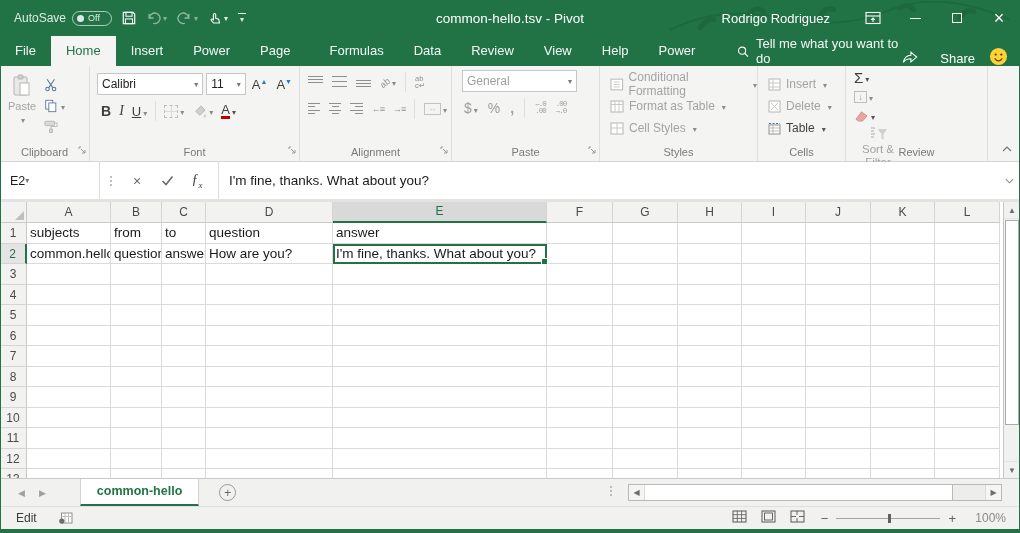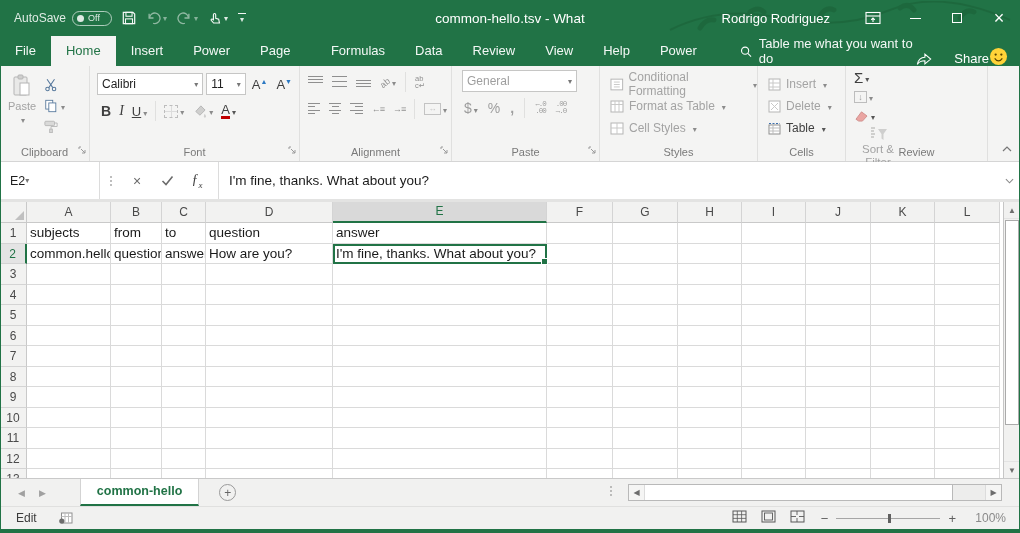--- a/index.html
+++ b/index.html
@@ -23,21 +23,21 @@
   .tright{margin-left:auto;display:flex;align-items:center;z-index:2}
   .username{font-size:13px;margin-right:22px}
   .winbtn{width:42px;height:36px;display:flex;align-items:center;justify-content:center}
   .closex{font-size:18px;line-height:1;color:#fff}
 
   
   .tabrow{height:30px;background:#217346;display:flex;align-items:flex-end;color:#fff}
   .rtab{padding:0 15px;height:30px;line-height:30px;font-size:13px;color:rgba(255,255,255,.95);cursor:default}
   .rtab.active{background:#f4f4f3;color:#217346}
   .tellme{display:flex;align-items:center;gap:7px;margin-left:26px;height:30px;font-size:13px;color:rgba(255,255,255,.95)}
-  .share{display:flex;align-items:flex-end;gap:22px;margin-left:auto;font-size:13px}
+  .share{display:flex;align-items:flex-start;gap:22px;margin-left:auto;margin-right:14px;font-size:13px}
   .smiley{margin-right:12px;display:flex;align-items:center}
 
   
   .ribbon{height:96px;background:#f4f4f3;border-bottom:1px solid #d5d5d5;display:flex;position:relative}
   .rgroup{position:relative;border-right:1px solid #e0e0df;padding-top:5px;display:flex;flex-direction:column}
   .glabel{position:absolute;bottom:3px;left:0;right:0;text-align:center;font-size:11px;color:#7a7a7a}
   .launcher{position:absolute;right:2px;bottom:3px}
   .gbody{flex:1;display:flex}
   .gray{color:#a3a3a3}
   .darktxt{color:#3f3f3f}
@@ -205,21 +205,21 @@
       </svg>
         <span class="ddw">▾</span>
     </span>
     <span class="qbtn">
       <span style="display:flex;flex-direction:column;align-items:center;gap:1px">
         <span style="width:8px;height:1px;background:#fff"></span>
         <span class="ddw">▾</span>
       </span>
     </span>
   </div>
-  <div class="title-center">common-hello.tsv  -  What</div>
+  <div class="title-center">common-hello.tsv  -  Pivot</div>
   <div class="tright">
     <span class="username">Rodrigo Rodriguez</span>
     <span class="winbtn">
       <svg width="16" height="14" viewBox="0 0 16 14">
         <rect x="1" y="1.5" width="14" height="11" fill="none" stroke="#fff" stroke-width="1.1"></rect>
         <path d="M1 5h14" stroke="#fff" stroke-width="1.1"></path>
         <path d="M8 11V7.2M6.2 8.8L8 7l1.8 1.8" fill="none" stroke="#fff" stroke-width="1.1"></path>
       </svg>
     </span>
     <span class="winbtn">
@@ -246,21 +246,21 @@
       <span class="rtab">Review</span>
       <span class="rtab">View</span>
       <span class="rtab">Help</span>
       <span class="rtab">Power Pivot</span>
     </div>
   <div class="tellme">
     <svg width="13" height="13" viewBox="0 0 14 14">
       <circle cx="6" cy="6" r="4.2" fill="none" stroke="#fff" stroke-width="1.3"></circle>
       <path d="M9.2 9.2L13 13" stroke="#fff" stroke-width="1.3"></path>
     </svg>
-    <span>Table me what you want to do</span>
+    <span>Tell me what you want to do</span>
   </div>
   <div class="share">
     <svg width="16" height="13" viewBox="0 0 18 14">
       <path d="M10 4.5C5.5 4.5 2.5 7.5 1.5 12.5 3.5 9.5 6.5 8.5 10 8.5v3.5l6.5-5.5L10 1z" fill="none" stroke="#fff" stroke-width="1.2"></path>
     </svg>
     <span>Share</span>
   </div>
   <div class="smiley">
     <svg width="19" height="19" viewBox="0 0 20 20">
       <circle cx="10" cy="10" r="9" fill="#ffd338"></circle>

